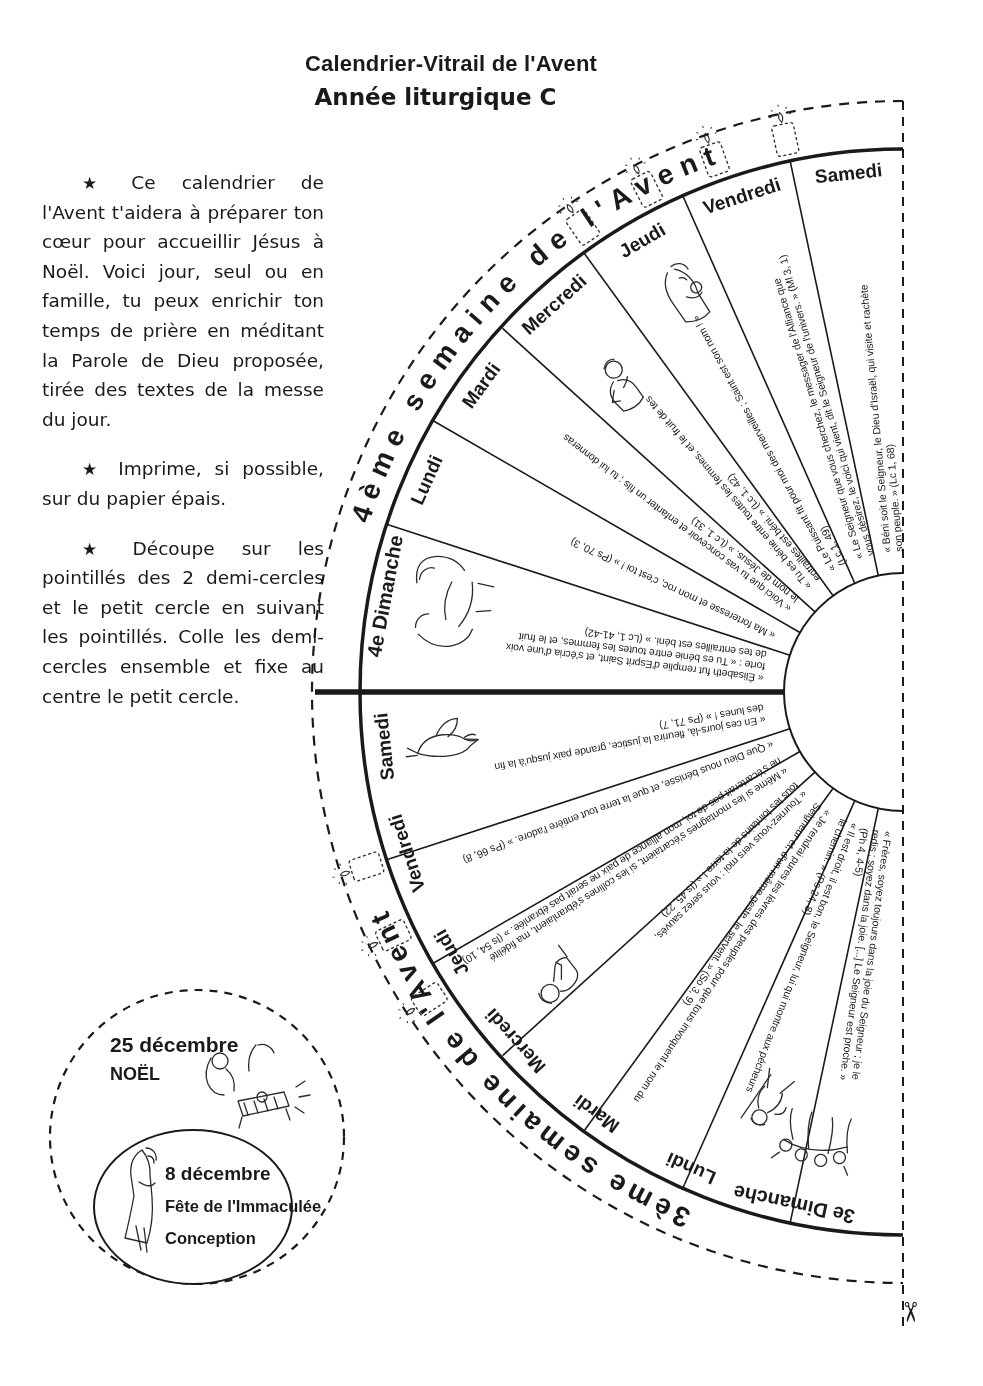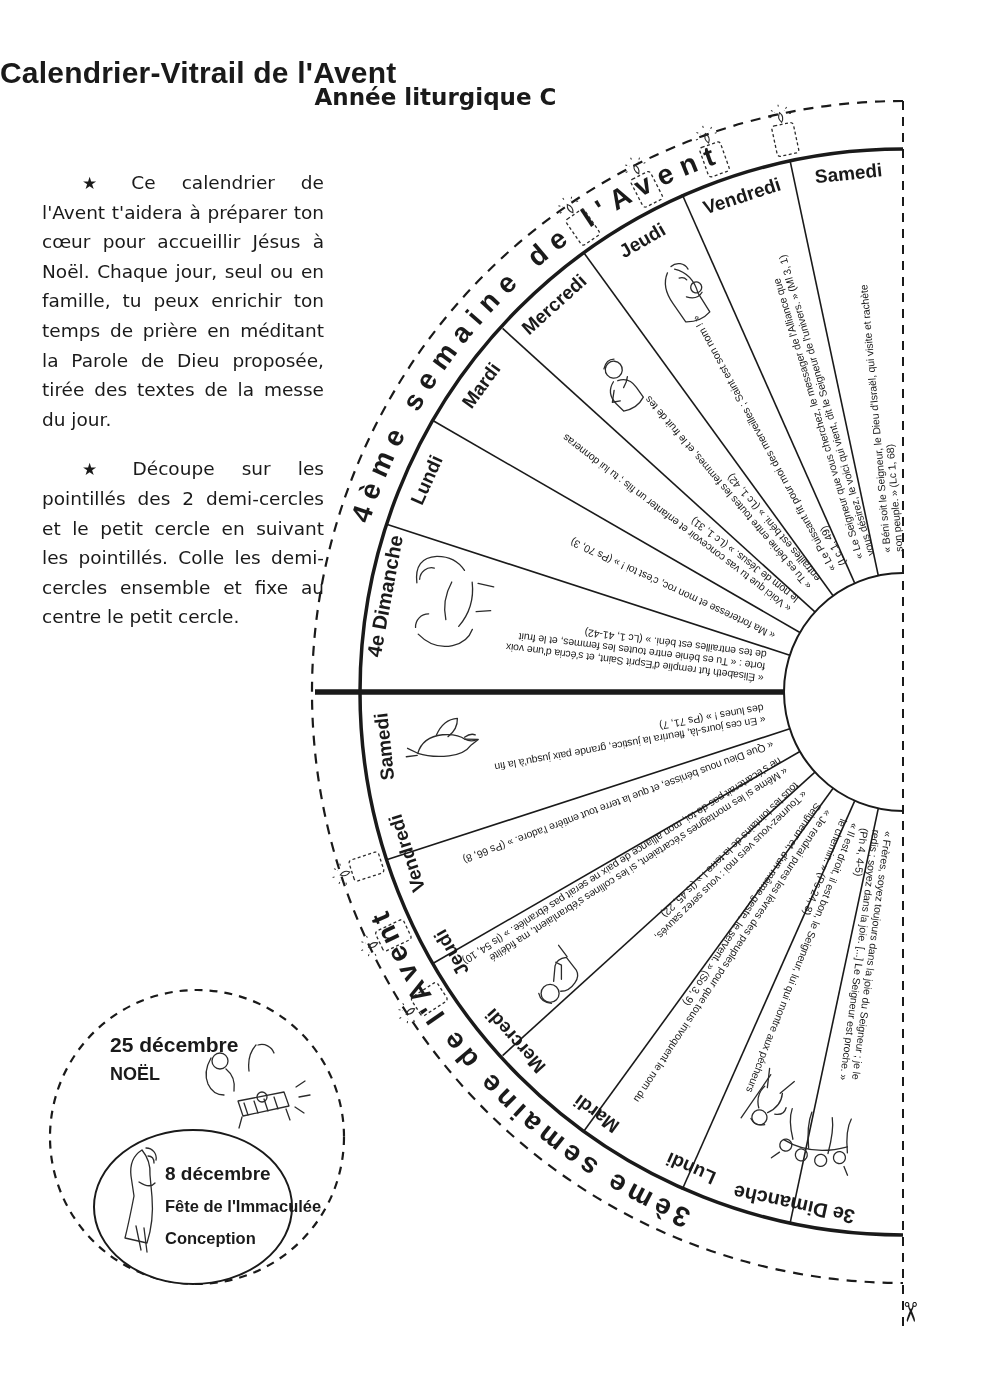--- a/index.html
+++ b/index.html
@@ -1,22 +1,22 @@
 <!DOCTYPE html>
 <html><head>
 <meta charset="utf-8">
 <style>
   html,body{margin:0;padding:0;}
   body{
     width:983px;height:1386px;position:relative;background:#ffffff;
     font-family:"Liberation Sans", sans-serif;color:#1a1a1a;overflow:hidden;
   }
   .title{
-    position:absolute;top:36px;left:0;width:902px;
-    font-size:30px;font-weight:bold;letter-spacing:.2px;
+    position:absolute;top:36px;left:0;width:902px;text-align:center;
+    font-size:22px;font-weight:bold;letter-spacing:.2px;
     font-family:"Liberation Sans", sans-serif;
   }
   .subtitle{
     position:absolute;top:84px;left:0;width:871px;text-align:center;
     font-size:23px;font-weight:bold;
     font-family:"DejaVu Sans", sans-serif;
   }
   .instructions{
     position:absolute;left:42px;top:168px;width:282px;
     font-family:"DejaVu Sans", sans-serif;
@@ -34,21 +34,22 @@
   .cutsub{font-size:16.5px;font-weight:bold;}
   .art{stroke:#2b2b2b;stroke-width:1.3;fill:none;stroke-linecap:round;stroke-linejoin:round;}
 </style>
 </head>
 <body>
 
 <h1 class="title">Calendrier-Vitrail de l'Avent</h1>
 <div class="subtitle">Année liturgique C</div>
 
 <div class="instructions">
-  <p><span class="star">★</span><span>Ce calendrier de l'Avent t'aidera à préparer ton cœur pour accueillir Jésus à Noël. Chaque jour, seul ou en famille, tu peux enrichir ton temps de prière en méditant la Parole de Dieu proposée, tirée des textes de la messe du jour.</span></p>
+  <p><span class="star">★</span><span>Ce calendrier de l'Avent t'aidera à préparer ton cœur pour accueillir Jésus à Noël. Voici jour, seul ou en famille, tu peux enrichir ton temps de prière en méditant la Parole de Dieu proposée, tirée des textes de la messe du jour.</span></p>
+  <p><span class="star">★</span><span>Imprime, si possible, sur du papier épais.</span></p>
   <p><span class="star">★</span><span>Découpe sur les pointillés des 2 demi-cercles et le petit cercle en suivant les pointillés. Colle les demi-cercles ensemble et fixe au centre le petit cercle.</span></p>
 </div>
 
 <svg width="983" height="1386" viewBox="0 0 983 1386" style="position:absolute;left:0;top:0;">
   <defs>
     <g id="candle">
       <rect x="-11" y="-14" width="22" height="31" rx="3" fill="none" stroke="#2b2b2b" stroke-width="1.3" stroke-dasharray="3 2.5"></rect>
       <path d="M0,-16 q4,-5 0,-10 q-4,5 0,10 z" fill="none" stroke="#2b2b2b" stroke-width="1.1"></path>
       <g stroke="#2b2b2b" stroke-width="1" stroke-dasharray="2 2">
         <line x1="-8" y1="-30" x2="-5" y2="-27"></line>

